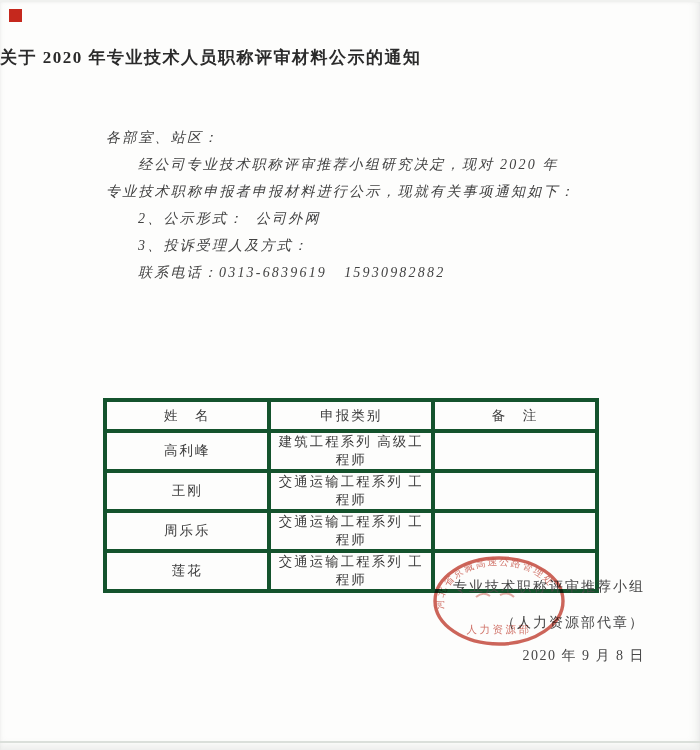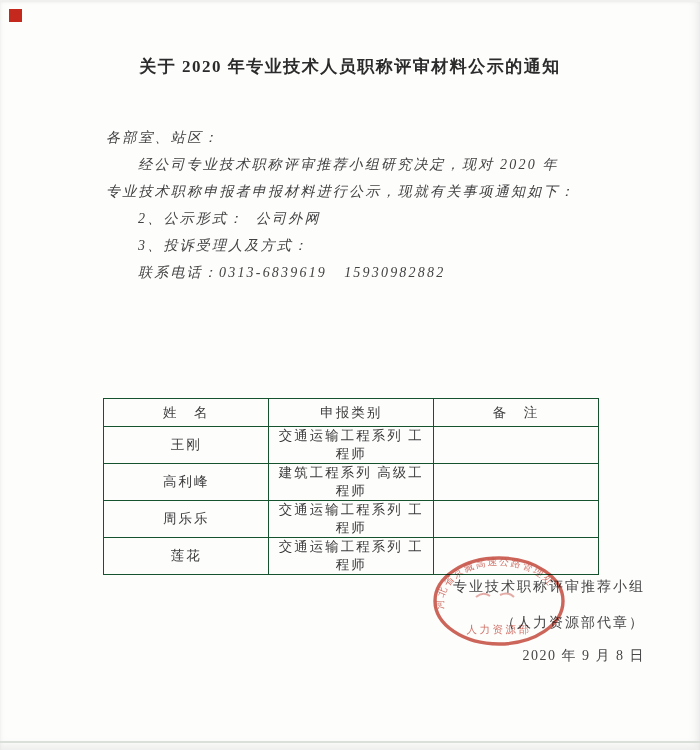--- a/index.html
+++ b/index.html
@@ -11,40 +11,39 @@
     overflow:hidden;
     font-family:"Liberation Serif","DejaVu Serif",serif;
     color:#3f3f3f;
     box-shadow:inset -3px -4px 8px rgba(195,200,195,.30), inset 0 2px 3px rgba(205,208,205,.35);
   }
   .corner-marker{
     position:absolute;left:9px;top:9px;width:13px;height:13px;
     background:#c5281d;
   }
   .doc-title{
-    position:absolute;top:55px;left:0;width:100%;
-    text-align:center;
+    position:absolute;top:46px;left:0;width:100%;
     font-size:17px;font-weight:bold;letter-spacing:1.5px;
     color:#2b2b2b;
   }
   .body-block{
     position:absolute;left:106px;top:124px;width:475px;
     font-size:14px;letter-spacing:2.2px;color:#424242;font-style:italic;
   }
   .body-block p{margin:0;line-height:27px;}
   .indent{padding-left:32px;}
   .indent2{padding-left:100px;}
   .pre{white-space:pre;}
   .roster{
     position:absolute;left:103px;top:398px;width:496px;
     border-collapse:collapse;
     font-size:13.5px;color:#3c3c3c;
   }
   .roster th,.roster td{
-    border:1px solid #14532d;
+    border:4px solid #14532d;
     text-align:center;vertical-align:middle;
     font-weight:normal;
     letter-spacing:2px;
     padding:0 4px;
   }
   .roster th{height:27px;}
   .roster td{height:29px;}
   .roster .col-name{width:33.4%;}
   .roster .col-cat{width:33.3%;}
   .roster .col-note{width:33.3%;}
@@ -91,27 +90,27 @@
   <table class="roster">
     <thead>
       <tr>
         <th class="col-name">姓　名</th>
         <th class="col-cat">申报类别</th>
         <th class="col-note">备　注</th>
       </tr>
     </thead>
     <tbody>
       <tr>
-        <td>王刚</td>
-        <td>交通运输工程系列 工程师</td>
+        <td>高利峰</td>
+        <td>建筑工程系列 高级工程师</td>
         <td></td>
       </tr>
       <tr>
-        <td>高利峰</td>
-        <td>建筑工程系列 高级工程师</td>
+        <td>王刚</td>
+        <td>交通运输工程系列 工程师</td>
         <td></td>
       </tr>
       <tr>
         <td>周乐乐</td>
         <td>交通运输工程系列 工程师</td>
         <td></td>
       </tr>
       <tr>
         <td>莲花</td>
         <td>交通运输工程系列 工程师</td>

